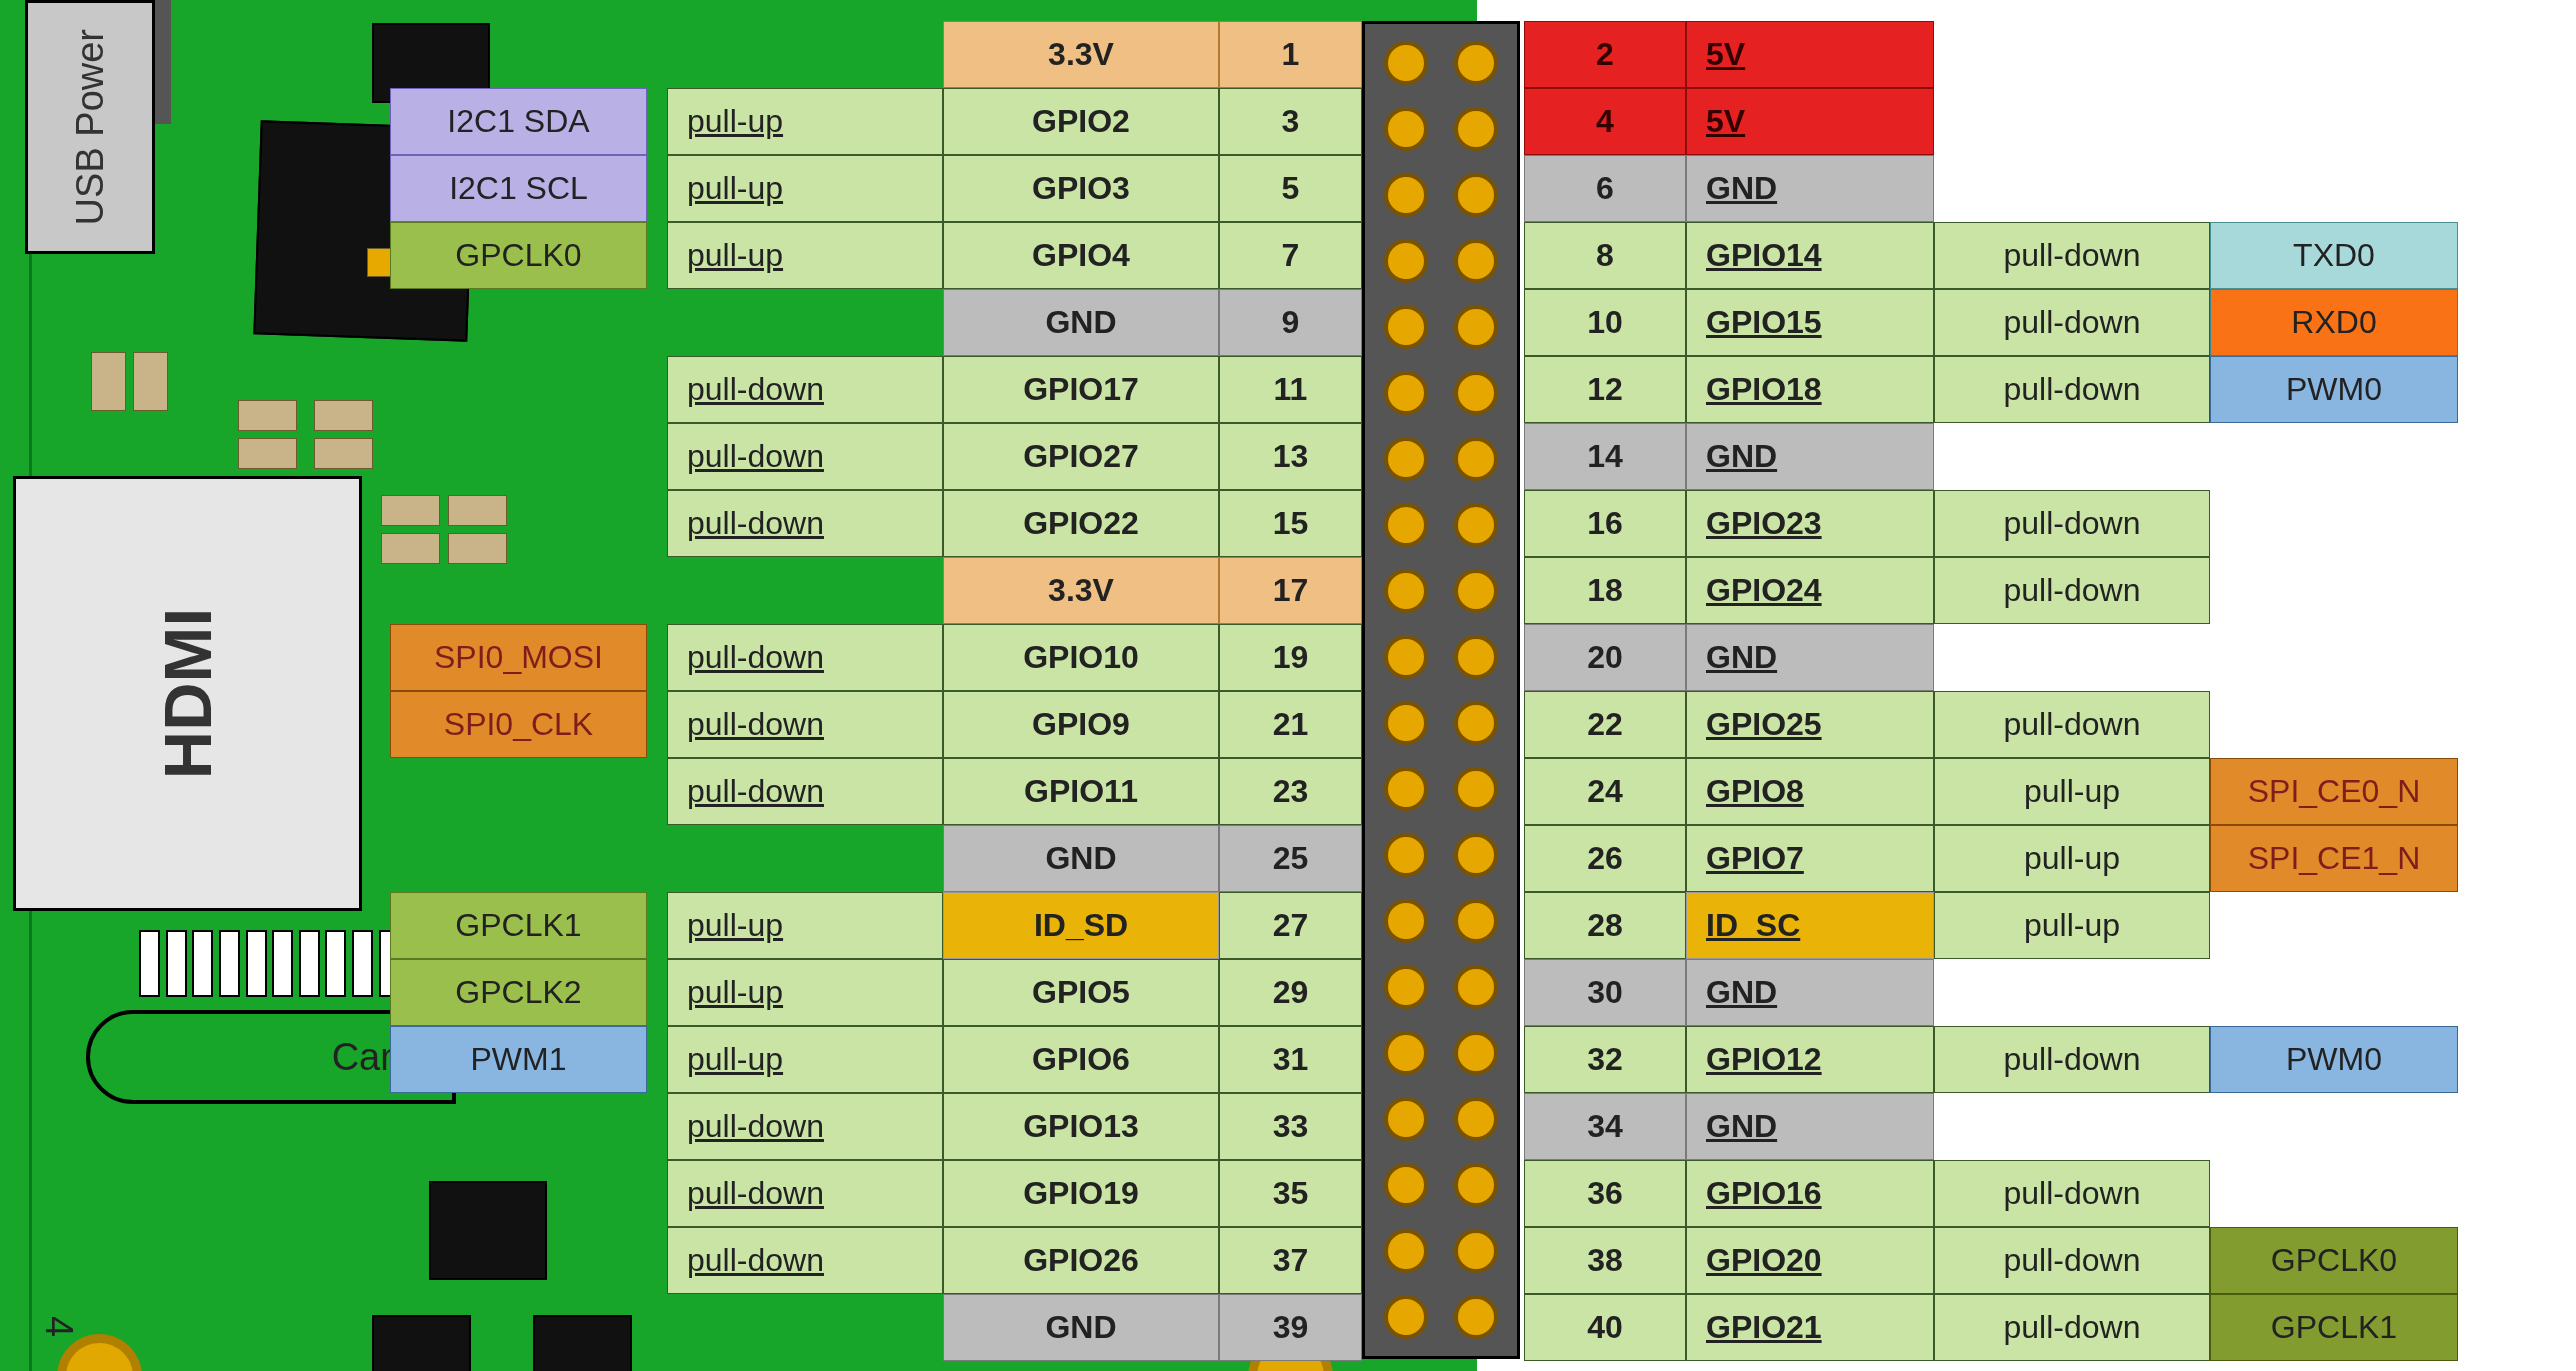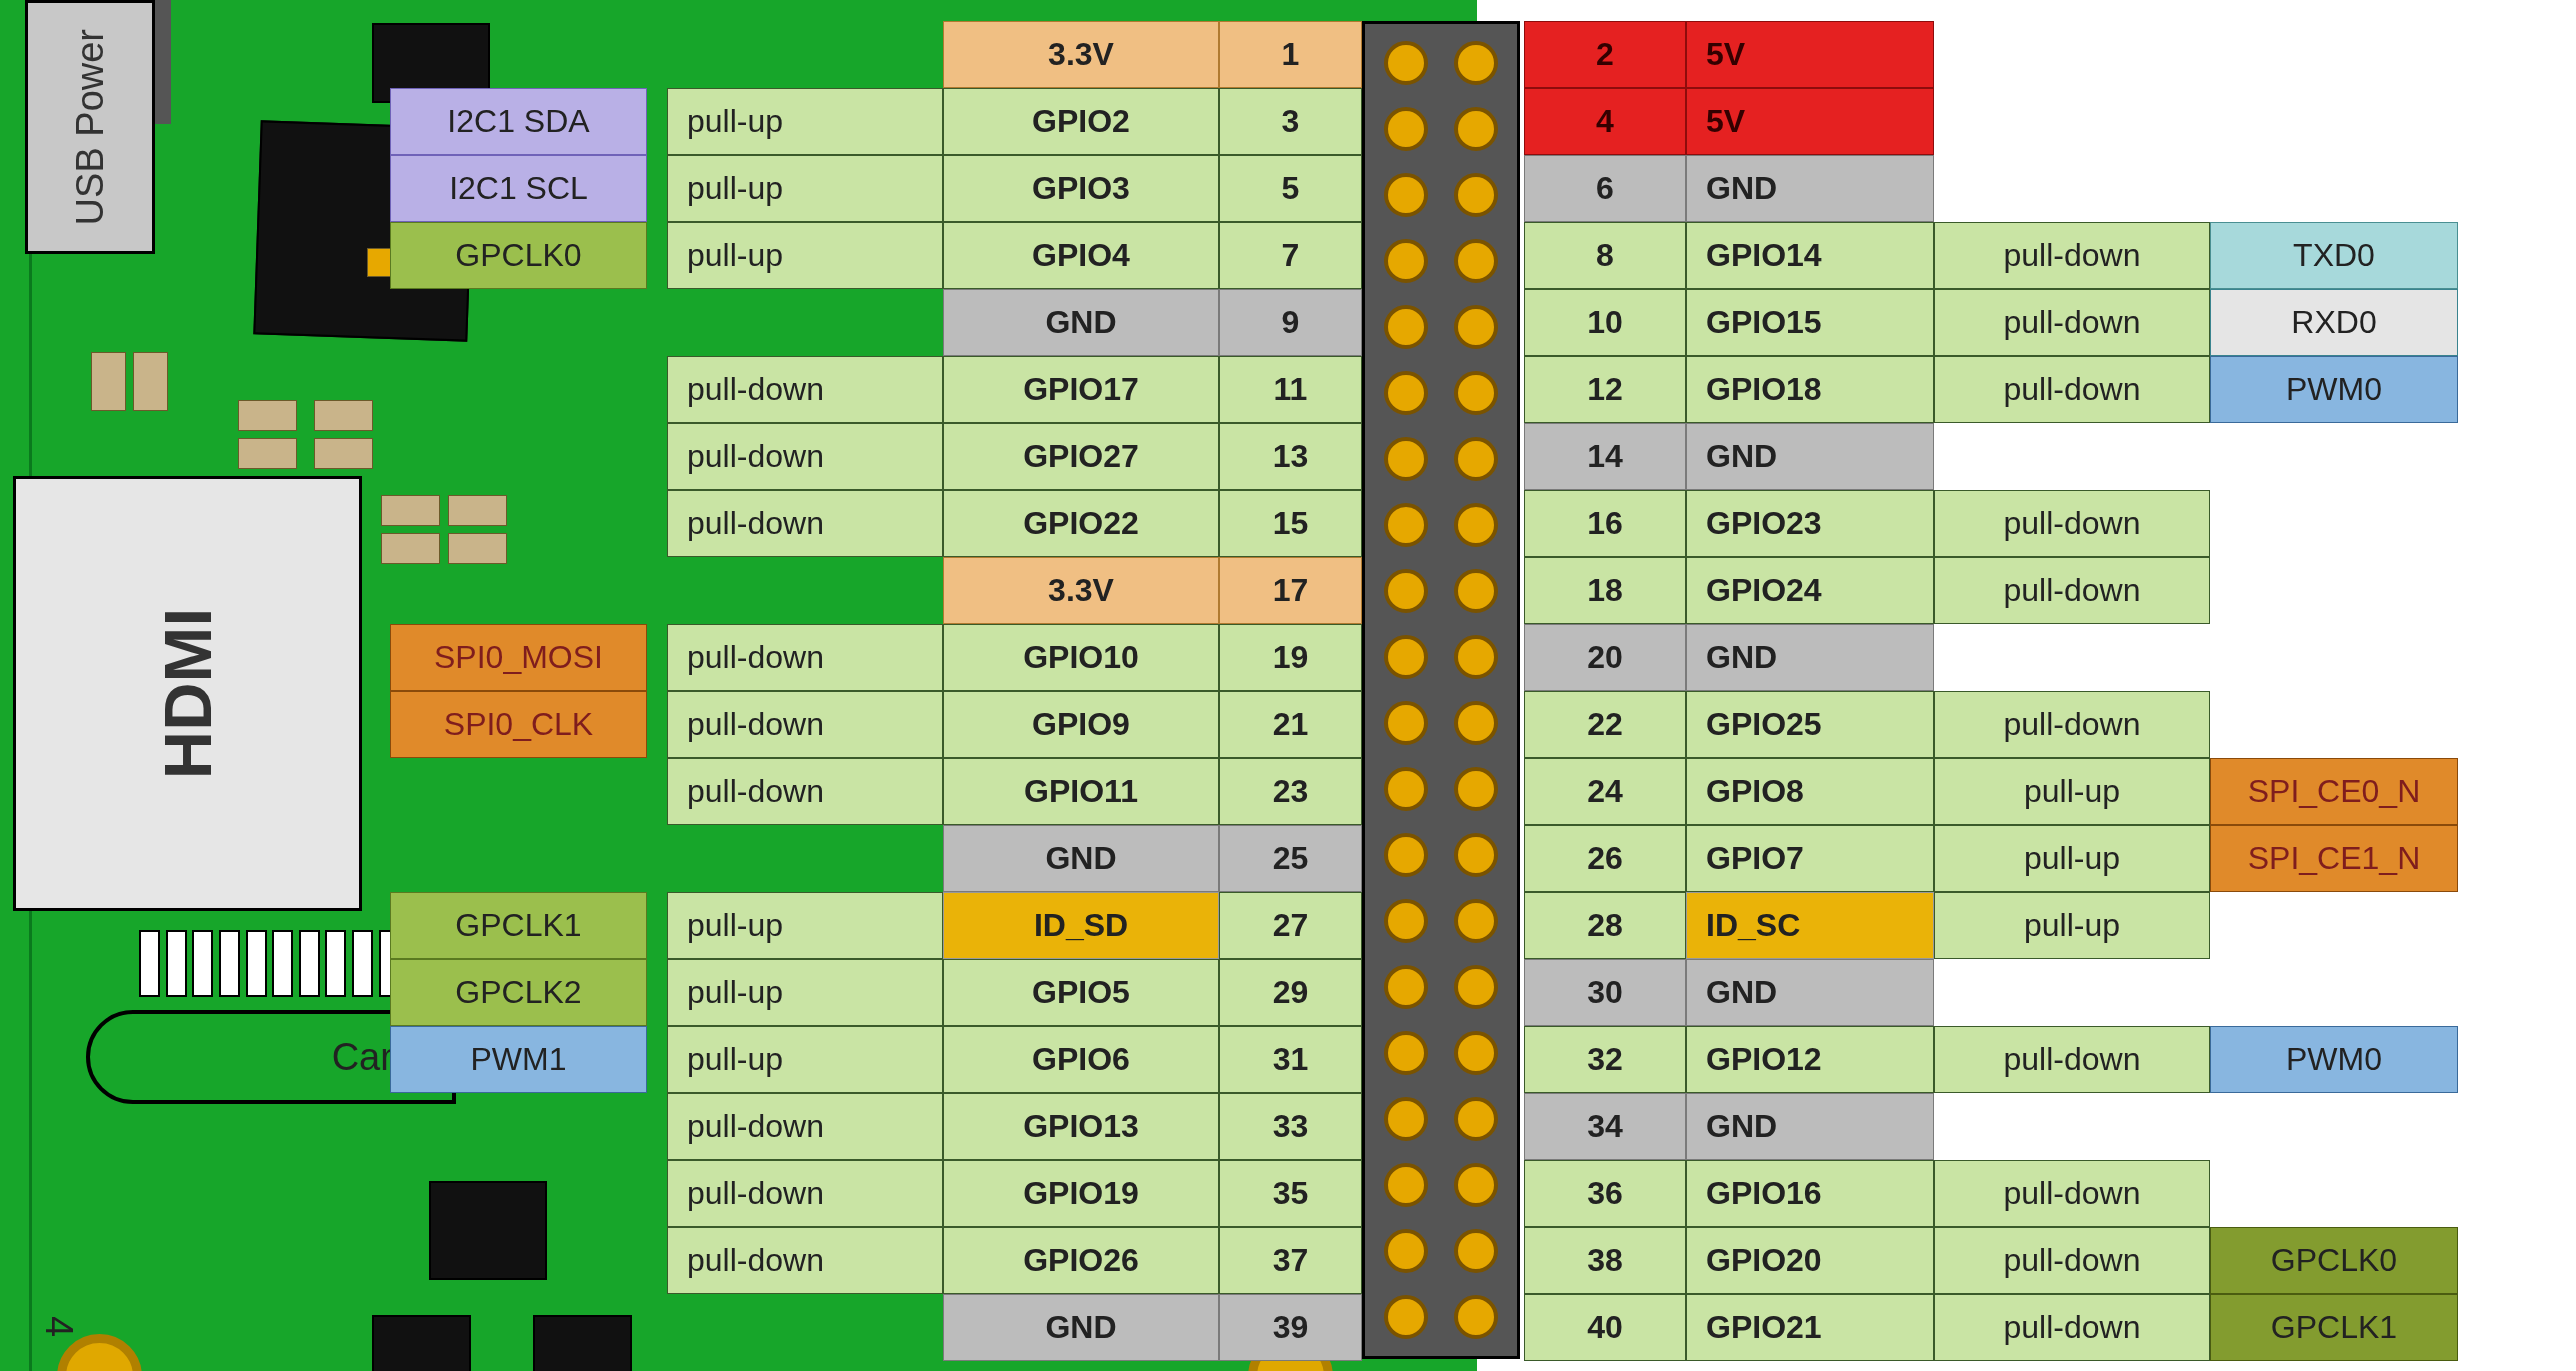--- a/index.html
+++ b/index.html
@@ -27,32 +27,32 @@
   
   .header{position:absolute;left:1362px;top:21px;width:152px;height:1332px;background:#555;border:3.8px solid #000;}
   .header-inner{position:absolute;inset:5.7px;display:flex;flex-direction:column;}
   .pinrow{flex:1;display:flex;}
   .pinrow>div{flex:1;display:flex;align-items:center;justify-content:center;}
   .pinrow .pin{width:36px;height:36px;border-radius:50%;background:#e6a800;border:4.8px solid #7a5300;}
   
   .col{position:absolute;top:21px;}
   .col .cell{height:67px;box-sizing:border-box;border:1.9px solid #3a5a2a;background:#c9e4a4;display:flex;align-items:center;font-size:32px;color:#222;}
   .col .cell.center{justify-content:center;}
-  .col .cell.left{justify-content:flex-start;padding-left:19px;}
+  .col .cell.left{justify-content:flex-start;padding-left:19px;text-decoration:underline;}
   .col .cell.bold{font-weight:700;}
   .col .cell.empty{border:none;background:transparent;}
   .col .cell.v33{background:#f0bf83;border-color:#b07a30;}
   .col .cell.v5{background:#e52121;border-color:#8e0c0c;color:#300;}
   .col .cell.gnd{background:#bcbcbc;border-color:#7a7a7a;}
   .col .cell.id{background:#eab308;border-color:#999;}
   .col .cell.spi{background:#e08a2a;border-color:#8a4a0a;color:#7f1d1d;}
   .col .cell.i2c{background:#b9b0e6;border-color:#6f62b8;}
   .col .cell.pwm{background:#88b6e0;border-color:#3a6a9a;text-align:right;}
   .col .cell.uartTx{background:#a7d9db;border-color:#4a8f92;}
-  .col .cell.uartRx{background:#e5e5e5;border-color:#3a848f;}
+  .col .cell.uartRx{background:#f97316;border-color:#3a848f;}
   .col .cell.clk{background:#9bbf4d;border-color:#5a7a20;}
   .col .cell.darkclk{background:#839c2f;border-color:#4a5c10;}
   
   .c-l-alt{left:390px;width:257px;}
   .c-l-pull{left:667px;width:276px;}
   .c-l-name{left:943px;width:276px;}
   .c-l-num{left:1219px;width:143px;}
   
   .c-r-num{left:1524px;width:162px;}
   .c-r-name{left:1686px;width:248px;}

